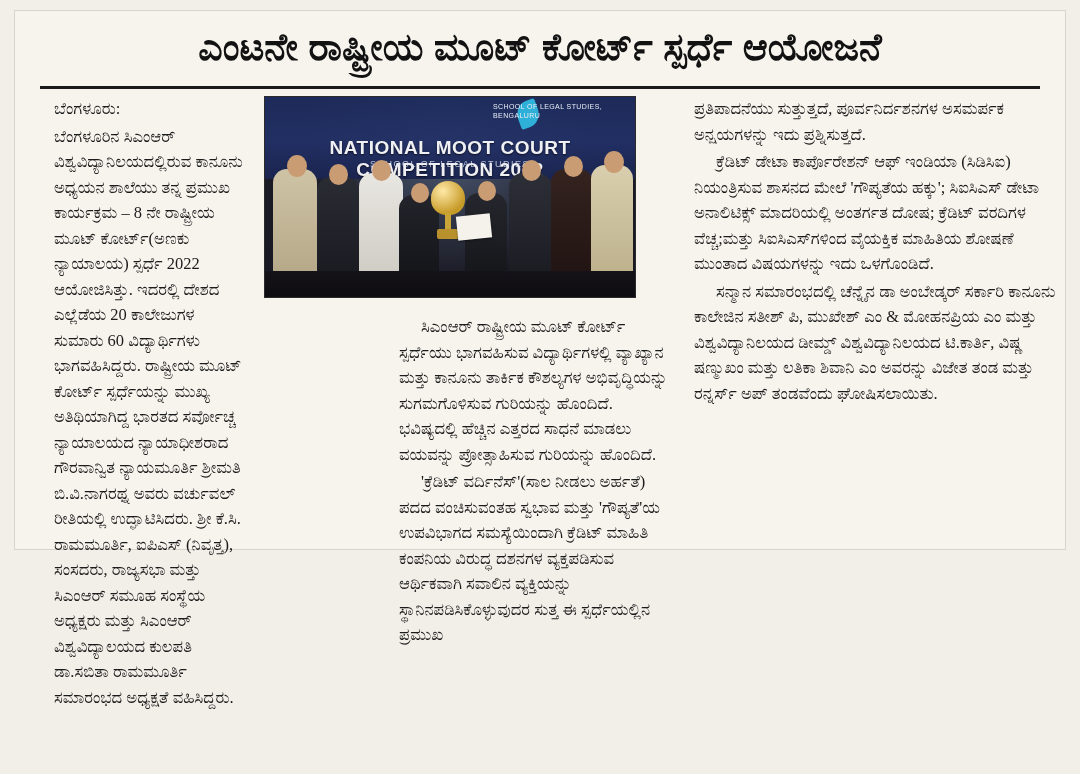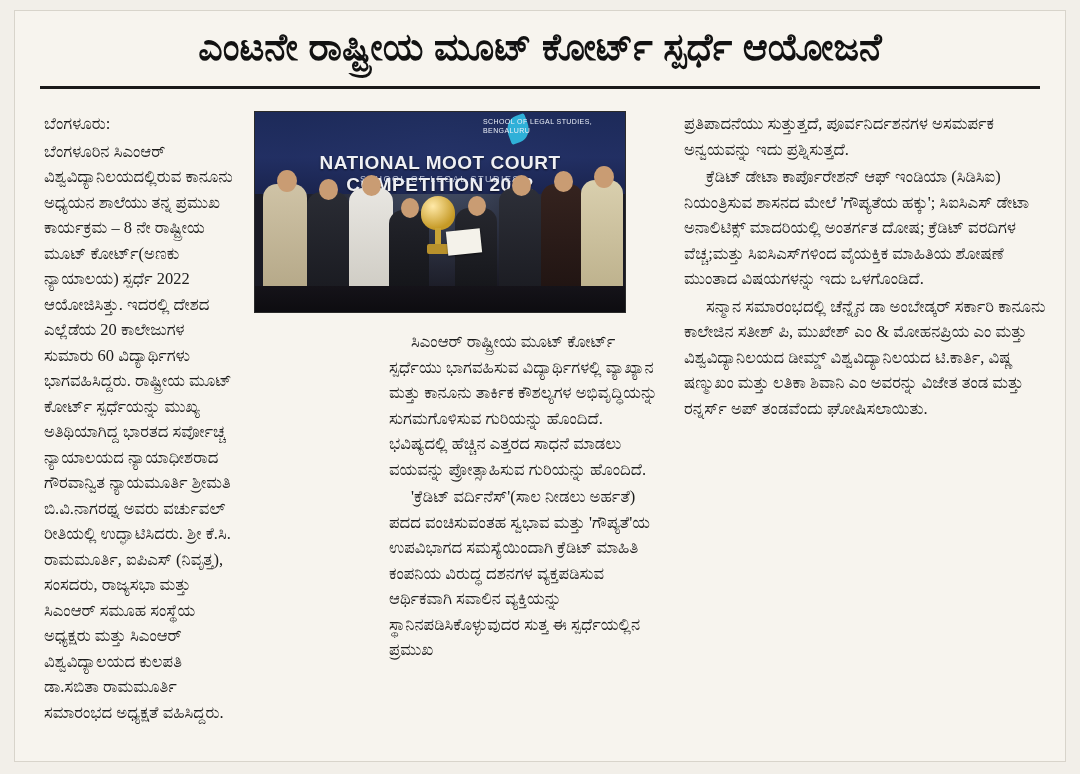--- a/index.html
+++ b/index.html
@@ -15,21 +15,21 @@
     width: 1080px;
     height: 774px;
     background: #f2efe9;
     overflow: hidden;
   }
   .paper {
     position: absolute;
     left: 14px;
     top: 10px;
     width: 1052px;
-    height: 752px;
+    height: 540px;
     background: #f7f4ee;
     box-shadow: 0 0 0 1px #d8d4cb inset;
   }
   .headline {
     position: absolute;
     left: 26px;
     top: 14px;
     width: 1000px;
     text-align: center;
     font-family: "Liberation Sans", sans-serif;
@@ -42,25 +42,24 @@
   .rule {
     position: absolute;
     left: 26px;
     top: 76px;
     width: 1000px;
     height: 3px;
     background: #1a1a1a;
   }
   .columns {
     position: absolute;
-    left: 30px;
+    left: 40px;
     top: 86px;
     width: 1004px;
     height: 660px;
-    margin-top: 15px;
   }
   .col {
     position: absolute;
     top: 0;
     font-size: 16.5px;
     line-height: 25.5px;
     color: #1b1b1b;
     font-family: "Liberation Serif", serif;
     text-align: left;
   }
@@ -278,20 +277,20 @@
         <div class="stage-floor"></div>
 
       </div>
 
       <div class="col col-mid" style="top:218px;">
         <p class="indent">ಸಿಎಂಆರ್ ರಾಷ್ಟ್ರೀಯ ಮೂಟ್ ಕೋರ್ಟ್ ಸ್ಪರ್ಧೆಯು ಭಾಗವಹಿಸುವ ವಿದ್ಯಾರ್ಥಿಗಳಲ್ಲಿ ವ್ಯಾಖ್ಯಾನ ಮತ್ತು ಕಾನೂನು ತಾರ್ಕಿಕ ಕೌಶಲ್ಯಗಳ ಅಭಿವೃದ್ಧಿಯನ್ನು ಸುಗಮಗೊಳಿಸುವ ಗುರಿಯನ್ನು ಹೊಂದಿದೆ. ಭವಿಷ್ಯದಲ್ಲಿ ಹೆಚ್ಚಿನ ಎತ್ತರದ ಸಾಧನೆ ಮಾಡಲು ವಯವನ್ನು ಪ್ರೋತ್ಸಾಹಿಸುವ ಗುರಿಯನ್ನು ಹೊಂದಿದೆ.</p>
         <p class="indent">'ಕ್ರೆಡಿಟ್ ವರ್ದಿನೆಸ್'(ಸಾಲ ನೀಡಲು ಅರ್ಹತೆ) ಪದದ ವಂಚಿಸುವಂತಹ ಸ್ವಭಾವ ಮತ್ತು 'ಗೌಪ್ಯತೆ'ಯ ಉಪವಿಭಾಗದ ಸಮಸ್ಯೆಯಿಂದಾಗಿ ಕ್ರೆಡಿಟ್ ಮಾಹಿತಿ ಕಂಪನಿಯ ವಿರುದ್ಧ ದಶನಗಳ ವ್ಯಕ್ತಪಡಿಸುವ ಆರ್ಥಿಕವಾಗಿ ಸವಾಲಿನ ವ್ಯಕ್ತಿಯನ್ನು ಸ್ಥಾನಿನಪಡಿಸಿಕೊಳ್ಳುವುದರ ಸುತ್ತ ಈ ಸ್ಪರ್ಧೆಯಲ್ಲಿನ ಪ್ರಮುಖ</p>
       </div>
 
       <div class="col col-right">
-        <p>ಪ್ರತಿಪಾದನೆಯು ಸುತ್ತುತ್ತದೆ, ಪೂರ್ವನಿರ್ದಶನಗಳ ಅಸಮರ್ಪಕ ಅನ್ವಯವನ್ನು ಇದು ಪ್ರಶ್ನಿಸುತ್ತದೆ.</p>
+        <p>ಪ್ರತಿಪಾದನೆಯು ಸುತ್ತುತ್ತದೆ, ಪೂರ್ವನಿರ್ದಶನಗಳ ಅಸಮರ್ಪಕ ಅನ್ಷಯಗಳನ್ನು ಇದು ಪ್ರಶ್ನಿಸುತ್ತದೆ.</p>
         <p class="indent">ಕ್ರೆಡಿಟ್ ಡೇಟಾ ಕಾರ್ಪೊರೇಶನ್ ಆಫ್ ಇಂಡಿಯಾ (ಸಿಡಿಸಿಐ) ನಿಯಂತ್ರಿಸುವ ಶಾಸನದ ಮೇಲೆ 'ಗೌಪ್ಯತೆಯ ಹಕ್ಕು'; ಸಿಐಸಿಎಸ್ ಡೇಟಾ ಅನಾಲಿಟಿಕ್ಸ್ ಮಾದರಿಯಲ್ಲಿ ಅಂತರ್ಗತ ದೋಷ; ಕ್ರೆಡಿಟ್ ವರದಿಗಳ ವೆಚ್ಚ;ಮತ್ತು ಸಿಐಸಿಎಸ್‌ಗಳಿಂದ ವೈಯಕ್ತಿಕ ಮಾಹಿತಿಯ ಶೋಷಣೆ ಮುಂತಾದ ವಿಷಯಗಳನ್ನು ಇದು ಒಳಗೊಂಡಿದೆ.</p>
         <p class="indent">ಸನ್ಮಾನ ಸಮಾರಂಭದಲ್ಲಿ ಚೆನ್ನೈನ ಡಾ ಅಂಬೇಡ್ಕರ್ ಸರ್ಕಾರಿ ಕಾನೂನು ಕಾಲೇಜಿನ ಸತೀಶ್ ಪಿ, ಮುಖೇಶ್ ಎಂ &amp; ಮೋಹನಪ್ರಿಯ ಎಂ ಮತ್ತು ವಿಶ್ವವಿದ್ಯಾನಿಲಯದ ಡೀಮ್ಡ್ ವಿಶ್ವವಿದ್ಯಾನಿಲಯದ ಟಿ.ಕಾರ್ತಿ, ವಿಷ್ಣ ಷಣ್ಮುಖಂ ಮತ್ತು ಲತಿಕಾ ಶಿವಾನಿ ಎಂ ಅವರನ್ನು ವಿಜೇತ ತಂಡ ಮತ್ತು ರನ್ನರ್ಸ್ ಅಪ್ ತಂಡವೆಂದು ಘೋಷಿಸಲಾಯಿತು.</p>
       </div>
 
     </div>
   </div>
 </div>
 
 </body></html>

